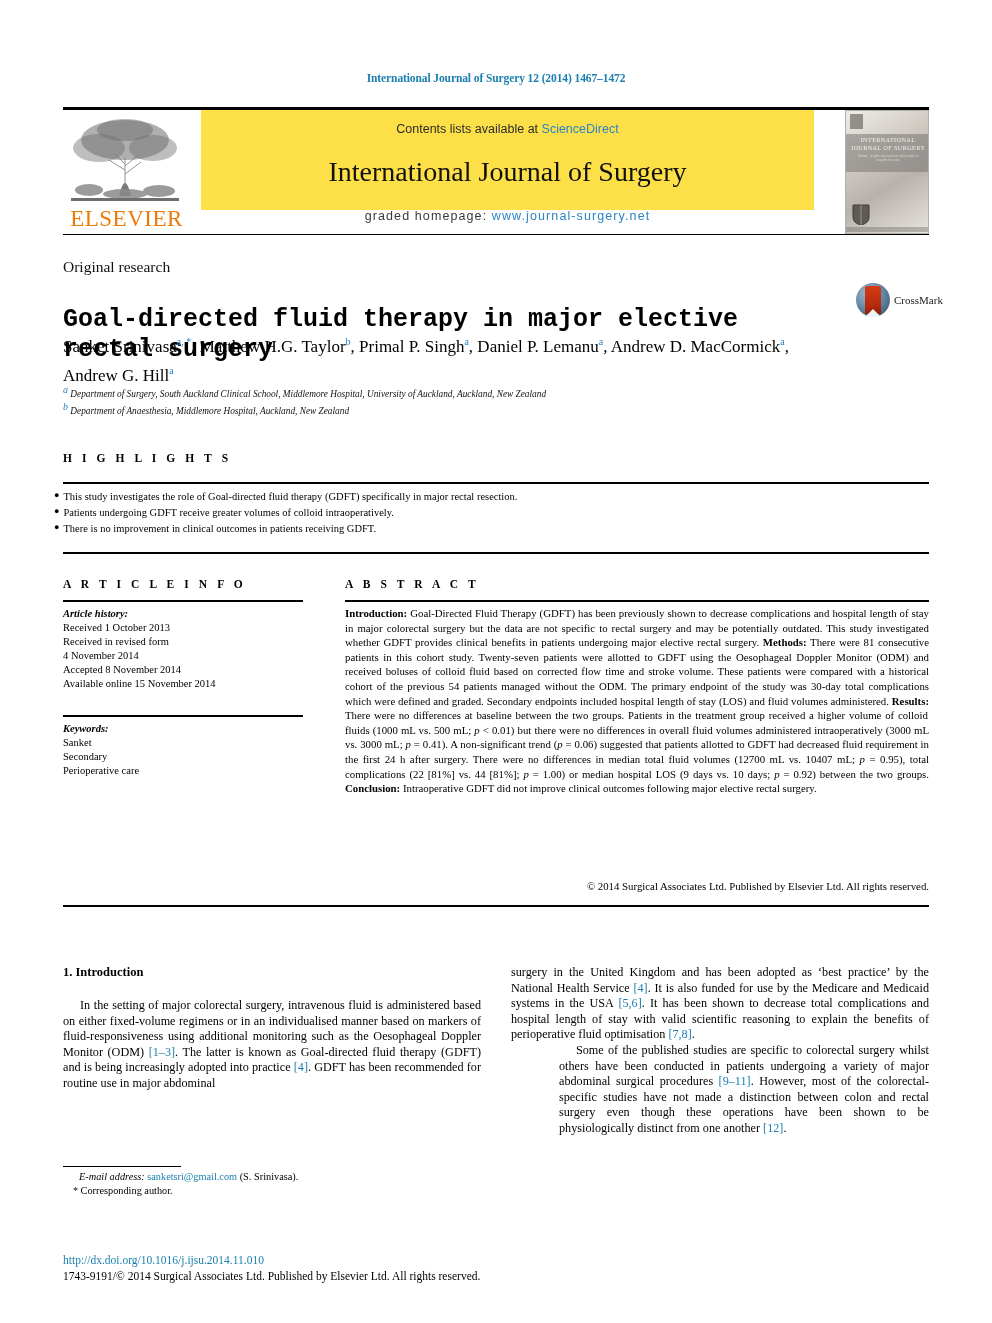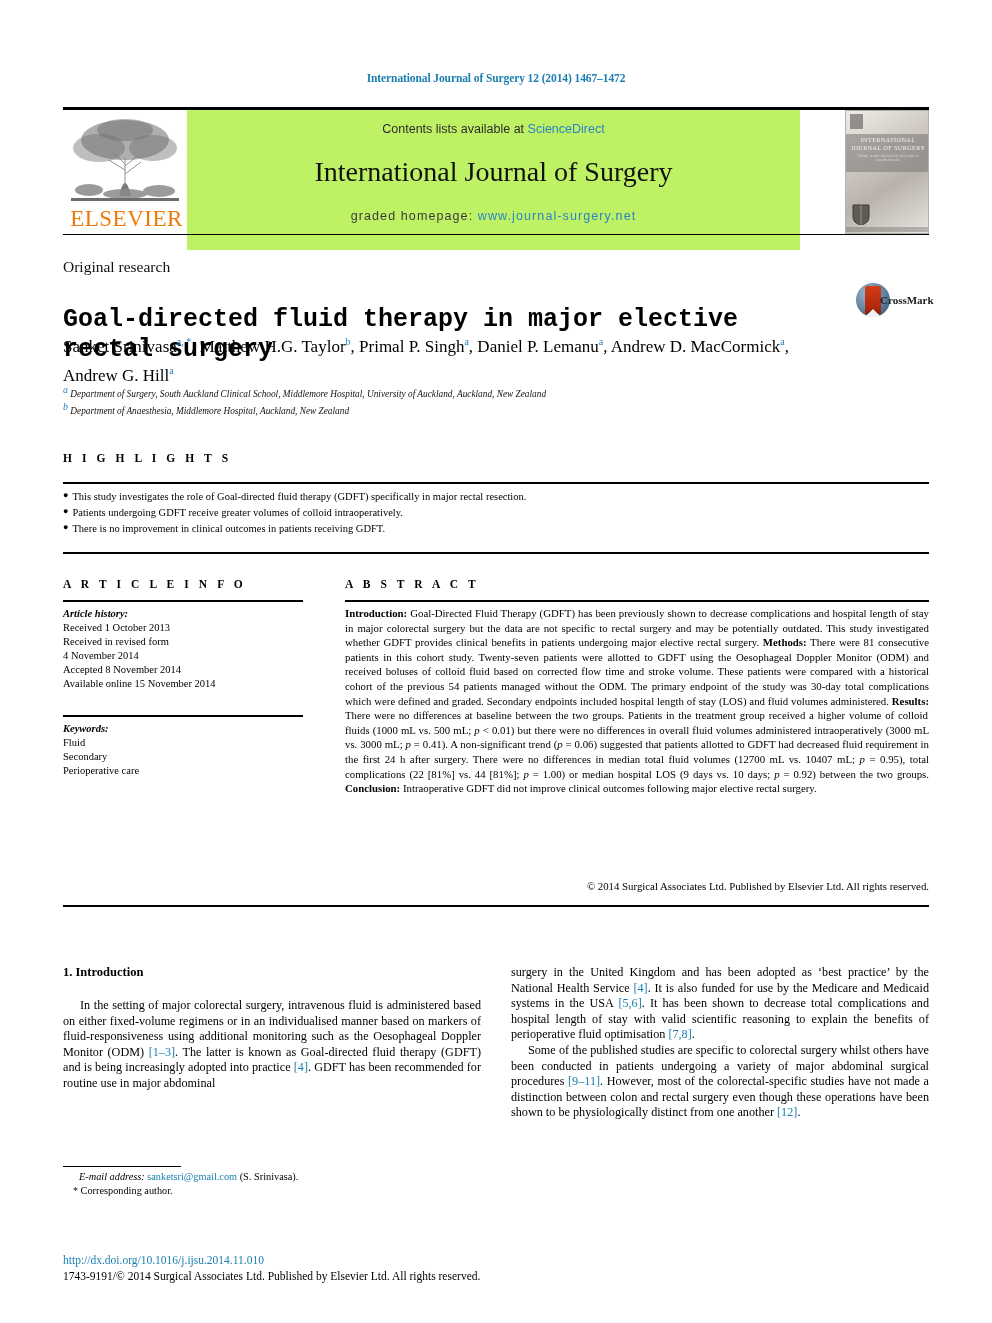--- a/index.html
+++ b/index.html
@@ -63,23 +63,23 @@
     left: 0; top: 96px;
     width: 127px;
     text-align: center;
     font-family: "Liberation Serif", serif;
     font-size: 23px;
     letter-spacing: 0.5px;
     color: #ec7a08;
   }
   .grey-band {
     position: absolute;
-    left: 124px; top: 0;
-    width: 613px; height: 140px;
-    background: #bef264;
+    left: 138px; top: 0;
+    width: 613px; height: 100px;
+    background: #fde047;
   }
   .contents-line {
     position: absolute;
     left: 0; top: 12px;
     width: 613px;
     text-align: center;
     font-family: "Liberation Sans", sans-serif;
     font-size: 12.5px;
     color: #2b2b2b;
   }
@@ -179,32 +179,32 @@
     background: linear-gradient(180deg,#d43b16 0%, #b32a0d 72%, #8d1f07 100%);
     border-radius: 2px 2px 0 0;
   }
   .cm-notch {
     position: absolute; left: 9px; bottom: 0; width: 0; height: 0;
     border-left: 8px solid transparent;
     border-right: 8px solid transparent;
     border-bottom: 8px solid #f0f3f5;
   }
   .cm-text {
-    position: absolute; left: 24px; top: 11px;
+    position: absolute; left: 38px; top: 11px;
     font-family: "Liberation Serif", serif;
-    font-size: 11px; font-weight: bold; color: #222;
+    font-size: 11px; font-weight: normal; color: #222;
   }
 
   
   .hl-head {
     position: absolute; left: 63px; top: 452px;
     font-size: 11.5px; font-weight: bold; letter-spacing: 3.6px; color: #000;
   }
   .hl-list {
-    position: absolute; left: 63px; top: 488px; width: 866px;
+    position: absolute; left: 54px; top: 488px; width: 866px;
     font-size: 10.5px; line-height: 15.5px;
   }
   .hl-list .bullet { margin-right: 4px; font-size: 9px; vertical-align: 1.5px;}
 
   
   .info-head {
     position: absolute; left: 63px; top: 578px;
     font-size: 11.5px; font-weight: bold; letter-spacing: 3.6px;
   }
   .abs-head {
@@ -248,21 +248,21 @@
   .col-right {
     position: absolute; left: 511px; top: 965px; width: 418px;
   }
   .h2 {
     font-size: 12.5px; font-weight: bold; margin: 0 0 18px 0;
   }
   .para {
     font-size: 12.2px; line-height: 15.6px; text-align: justify;
     margin: 0 0 0 0; text-indent: 17px;
   }
-  .para + .para { margin-top: 0; }
+  .para + .para { margin-top: 0; margin-left: 48px; }
   .ref { color: #1a7fb0; }
 
   .foot-rule {
     position: absolute; left: 63px; top: 1166px; width: 118px;
     border-top: 1px solid #000;
   }
   .corr {
     position: absolute; left: 63px; top: 1170px; width: 420px;
     font-size: 10.3px; line-height: 14px;
   }
@@ -376,21 +376,21 @@
       <div class="it">Article history:</div>
       <div>Received 1 October 2013</div>
       <div>Received in revised form</div>
       <div>4 November 2014</div>
       <div>Accepted 8 November 2014</div>
       <div>Available online 15 November 2014</div>
     </div>
   <div class="rule-info2"></div>
   <div class="kw">
       <div class="it">Keywords:</div>
-      <div>Fluid</div>
+      <div>Sanket</div>
       <div>Secondary</div>
       <div>Perioperative care</div>
     </div>
 
   <div class="abs-head">A B S T R A C T</div>
   <div class="rule-abs"></div>
   <div class="abstract"><b>Introduction:</b><span> Goal-Directed Fluid Therapy (GDFT) has been previously shown to decrease complications and hospital length of stay in major colorectal surgery but the data are not specific to rectal surgery and may be potentially outdated. This study investigated whether GDFT provides clinical benefits in patients undergoing major elective rectal surgery.</span> <b>Methods:</b><span> There were 81 consecutive patients in this cohort study. Twenty-seven patients were allotted to GDFT using the Oesophageal Doppler Monitor (ODM) and received boluses of colloid fluid based on corrected flow time and stroke volume. These patients were compared with a historical cohort of the previous 54 patients managed without the ODM. The primary endpoint of the study was 30-day total complications which were defined and graded. Secondary endpoints included hospital length of stay (LOS) and fluid volumes administered.</span> <b>Results:</b><span> There were no differences at baseline between the two groups. Patients in the treatment group received a higher volume of colloid fluids (1000 mL vs. 500 mL; <i>p</i> &lt; 0.01) but there were no differences in overall fluid volumes administered intraoperatively (3000 mL vs. 3000 mL; <i>p</i> = 0.41). A non-significant trend (<i>p</i> = 0.06) suggested that patients allotted to GDFT had decreased fluid requirement in the first 24 h after surgery. There were no differences in median total fluid volumes (12700 mL vs. 10407 mL; <i>p</i> = 0.95), total complications (22 [81%] vs. 44 [81%]; <i>p</i> = 1.00) or median hospital LOS (9 days vs. 10 days; <i>p</i> = 0.92) between the two groups.</span> <b>Conclusion:</b><span> Intraoperative GDFT did not improve clinical outcomes following major elective rectal surgery.</span> </div>
   <div class="copyline">© 2014 Surgical Associates Ltd. Published by Elsevier Ltd. All rights reserved.</div>
 
   <div class="rule-bottom"></div>

